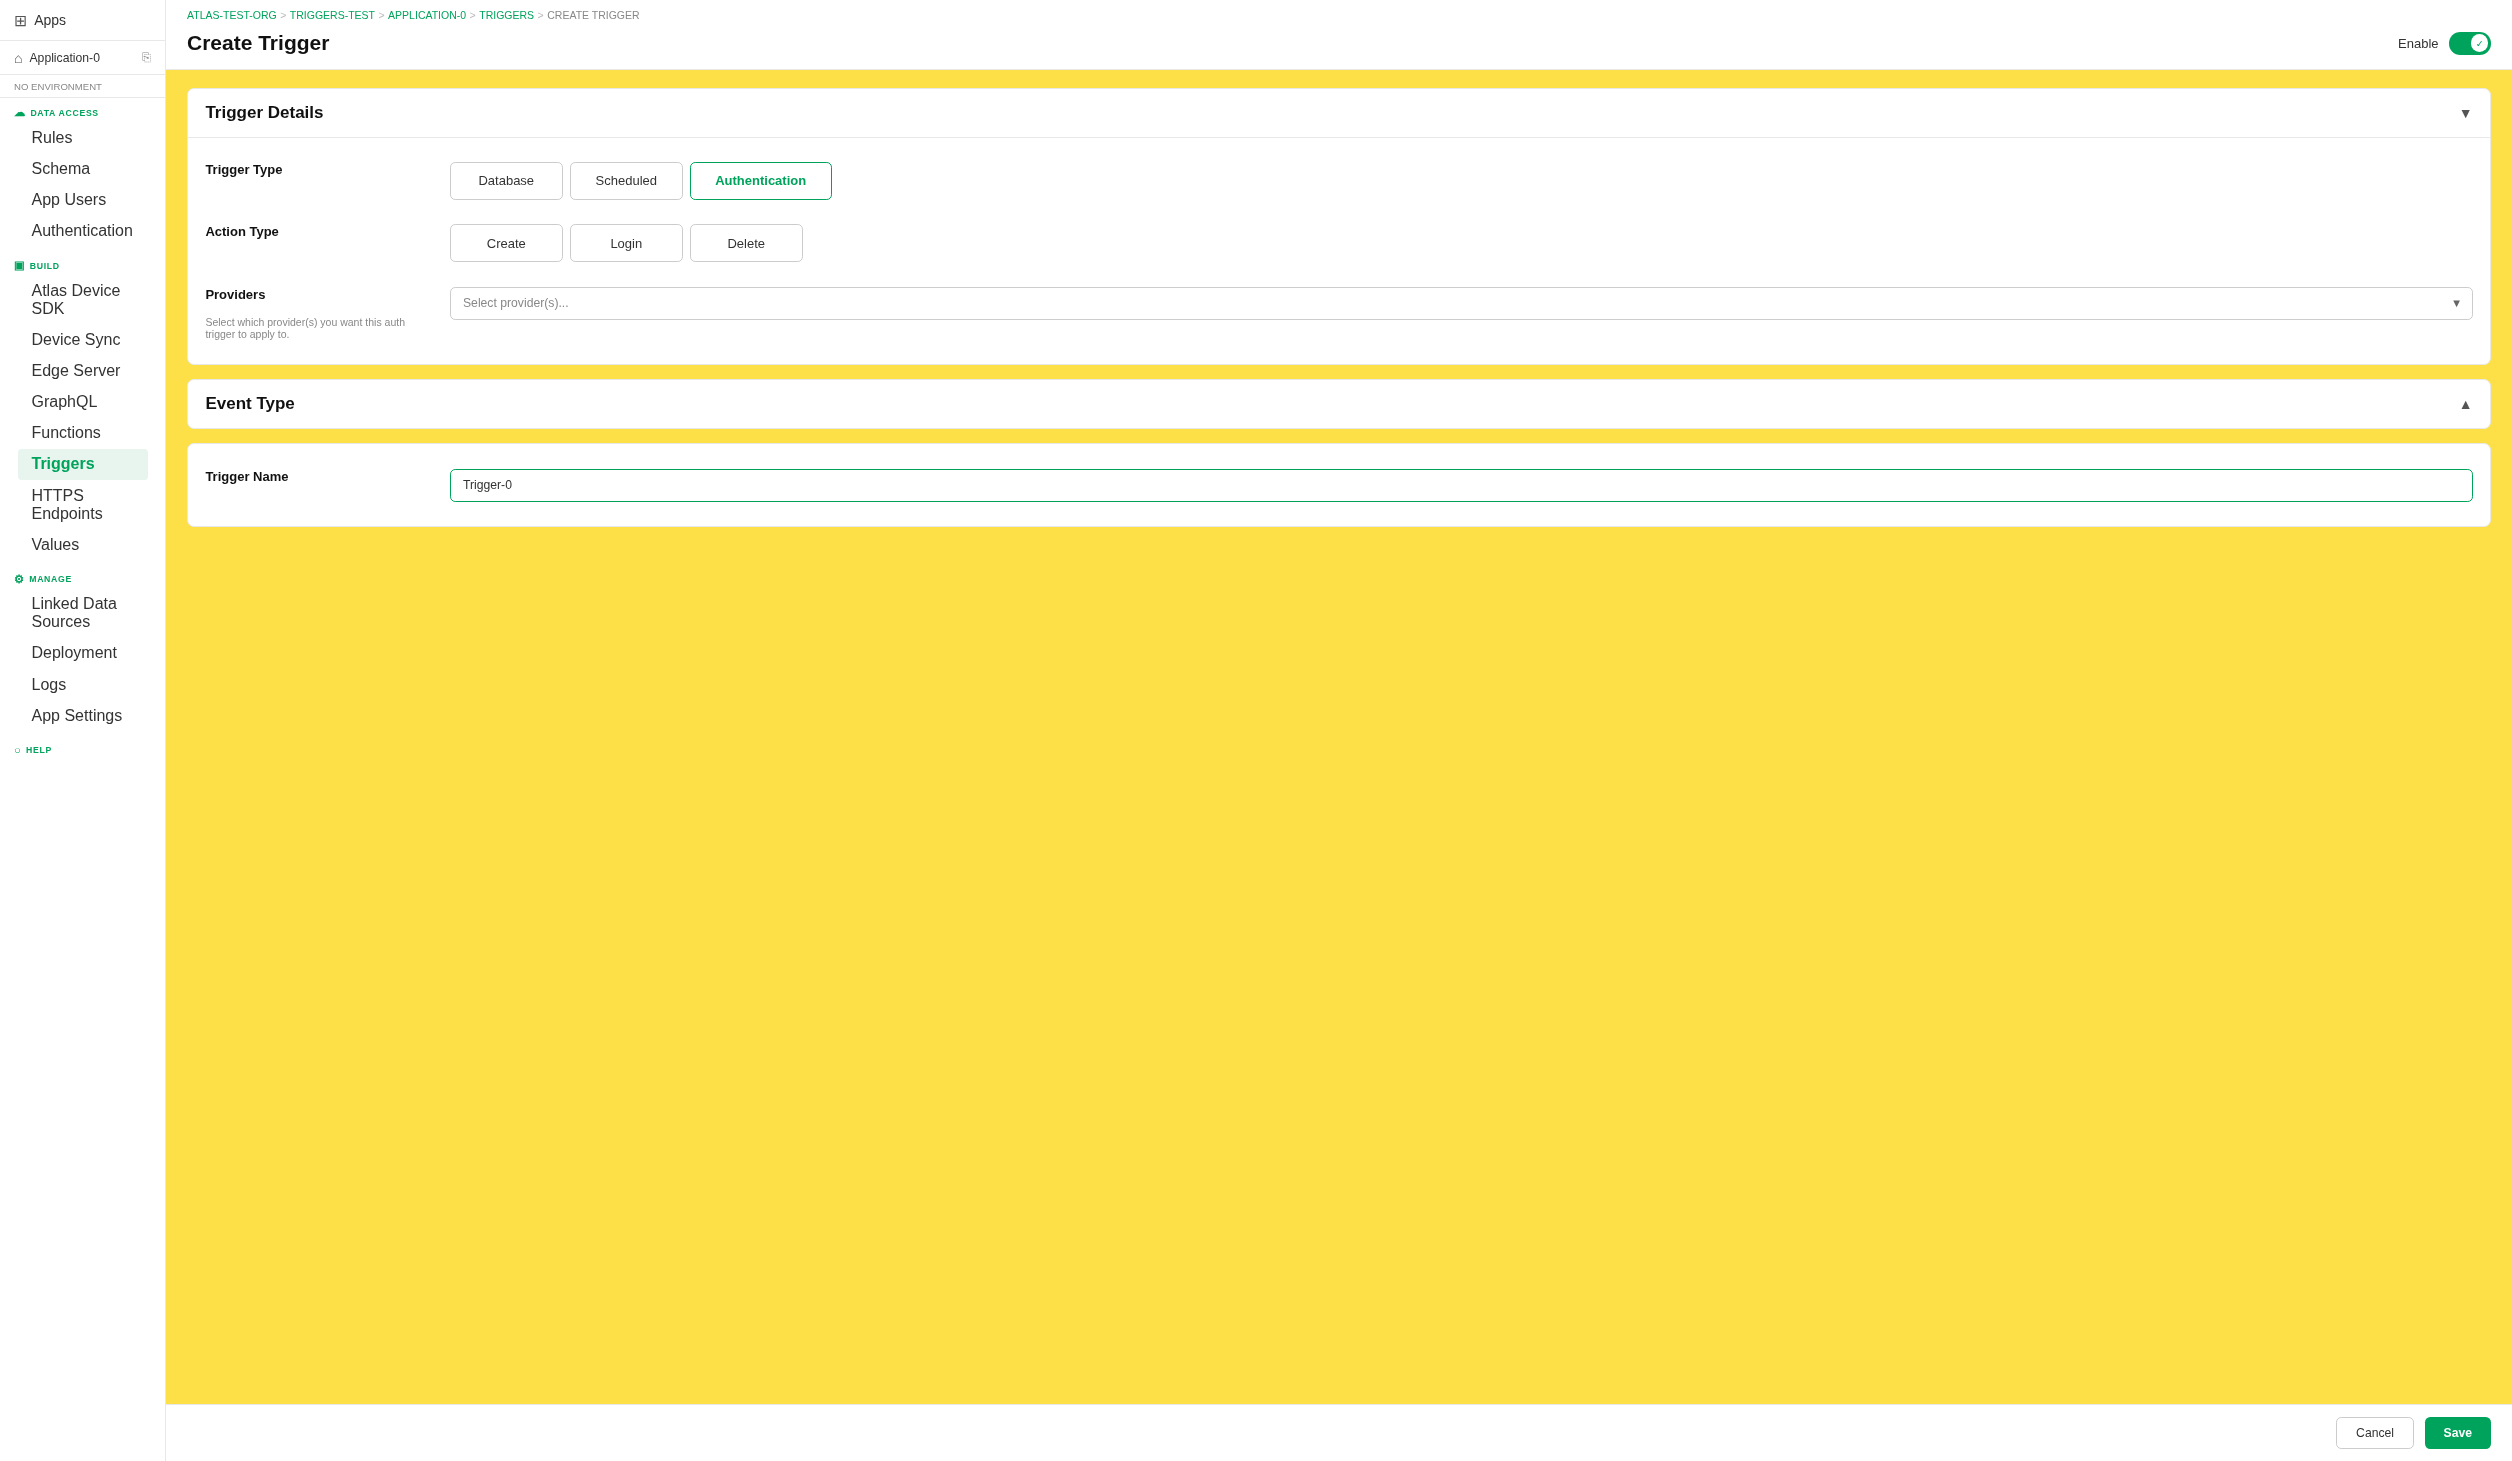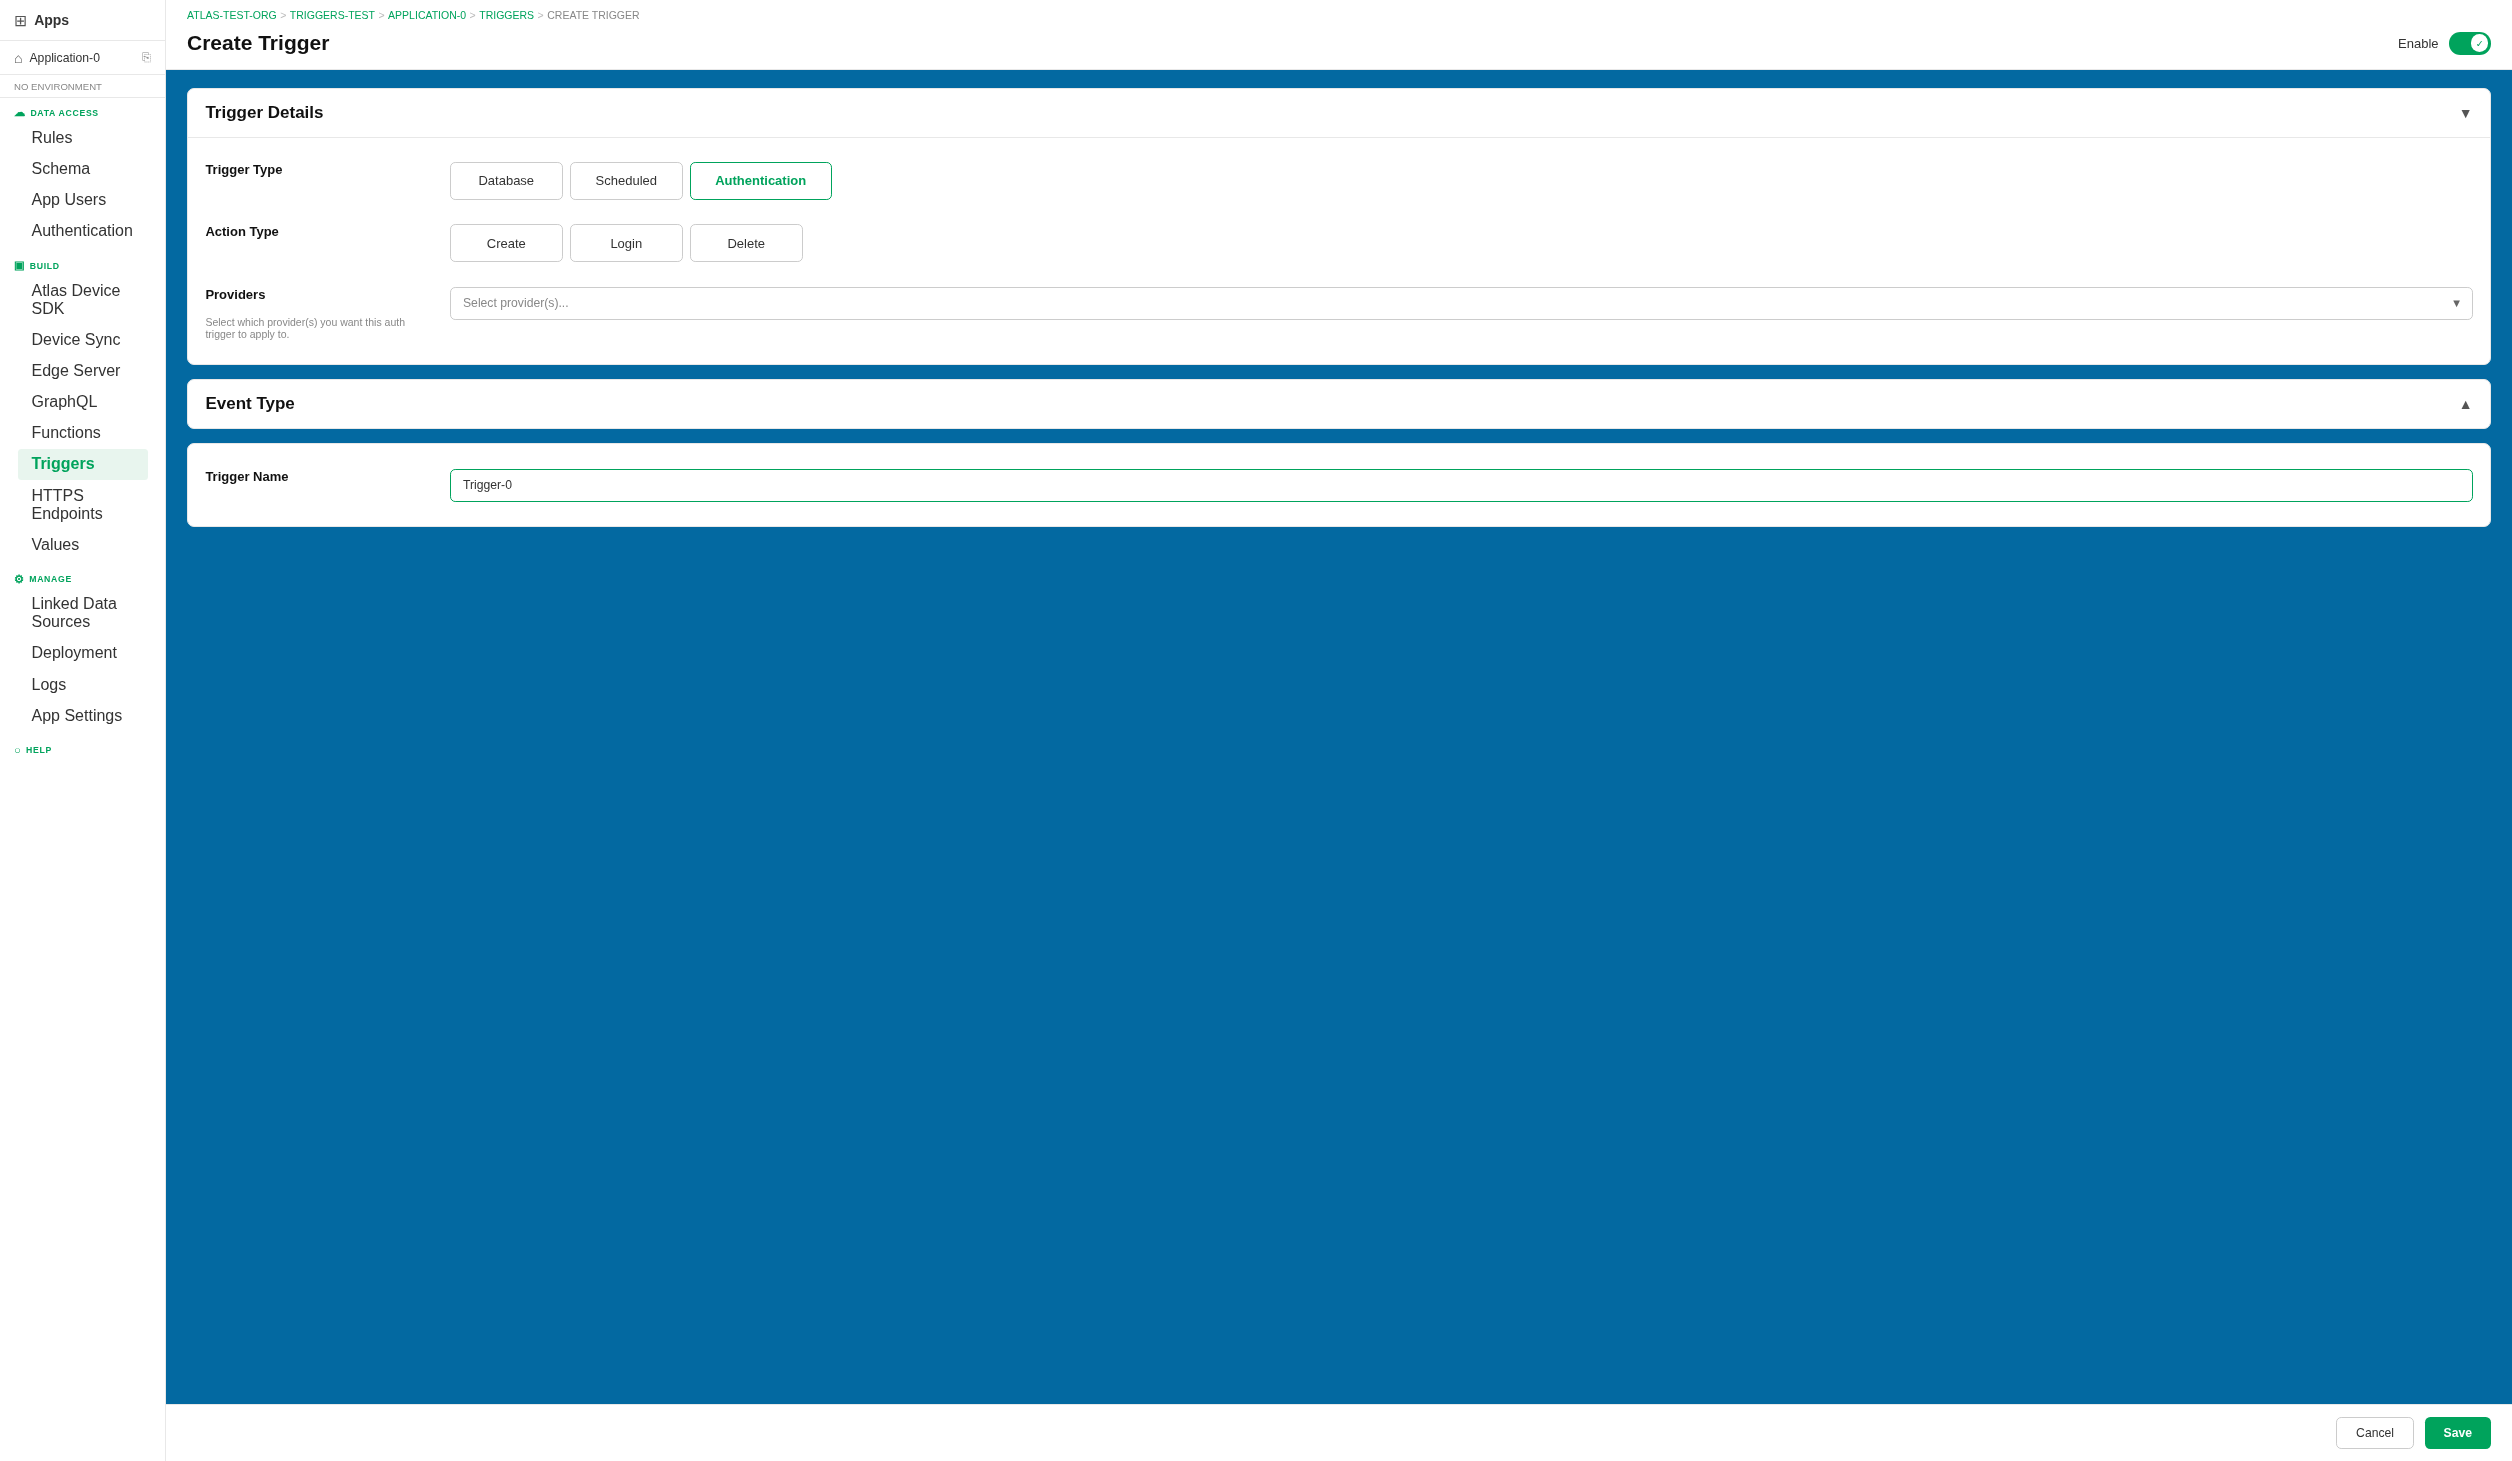--- a/index.html
+++ b/index.html
@@ -22,21 +22,21 @@
       display: flex;
       align-items: center;
       gap: 7px;
     }
     .sidebar-apps-icon {
       color: #555;
       font-size: 15.7px;
     }
     .sidebar-apps-label {
       font-size: 14px;
-      font-weight: 700;
+      font-weight: 400;
       color: #333;
     }
     .sidebar-app-row {
       padding: 8.7px 14px;
       display: flex;
       align-items: center;
       gap: 7px;
       border-bottom: 0.9px solid #e8e8e8;
     }
     .sidebar-app-name {
@@ -90,21 +90,21 @@
       color: #00a35c;
       font-weight: 600;
     }
 
     
     #main {
       flex: 1;
       display: flex;
       flex-direction: column;
       overflow-y: auto;
-      background: #0369a1;
+      background: #fde047;
     }
 
     
     .main-header {
       background: #fff;
       border-bottom: 0.9px solid #e8e8e8;
       padding: 0 21px;
     }
     .breadcrumb {
       padding: 8.7px 0 3.5px 0;

